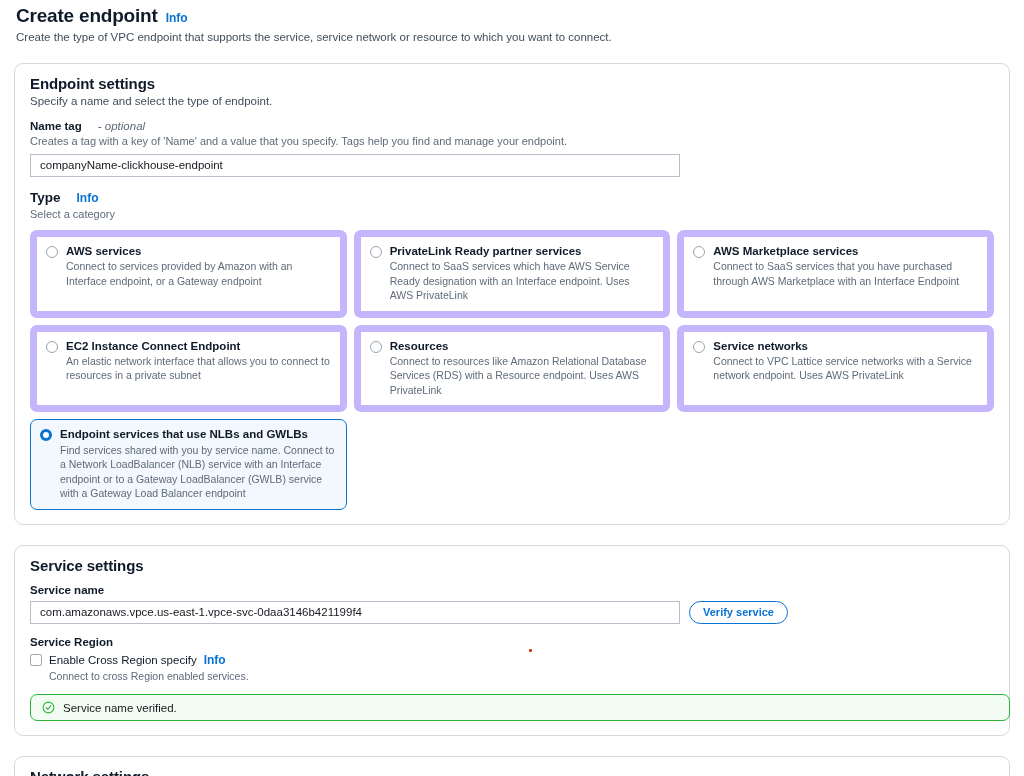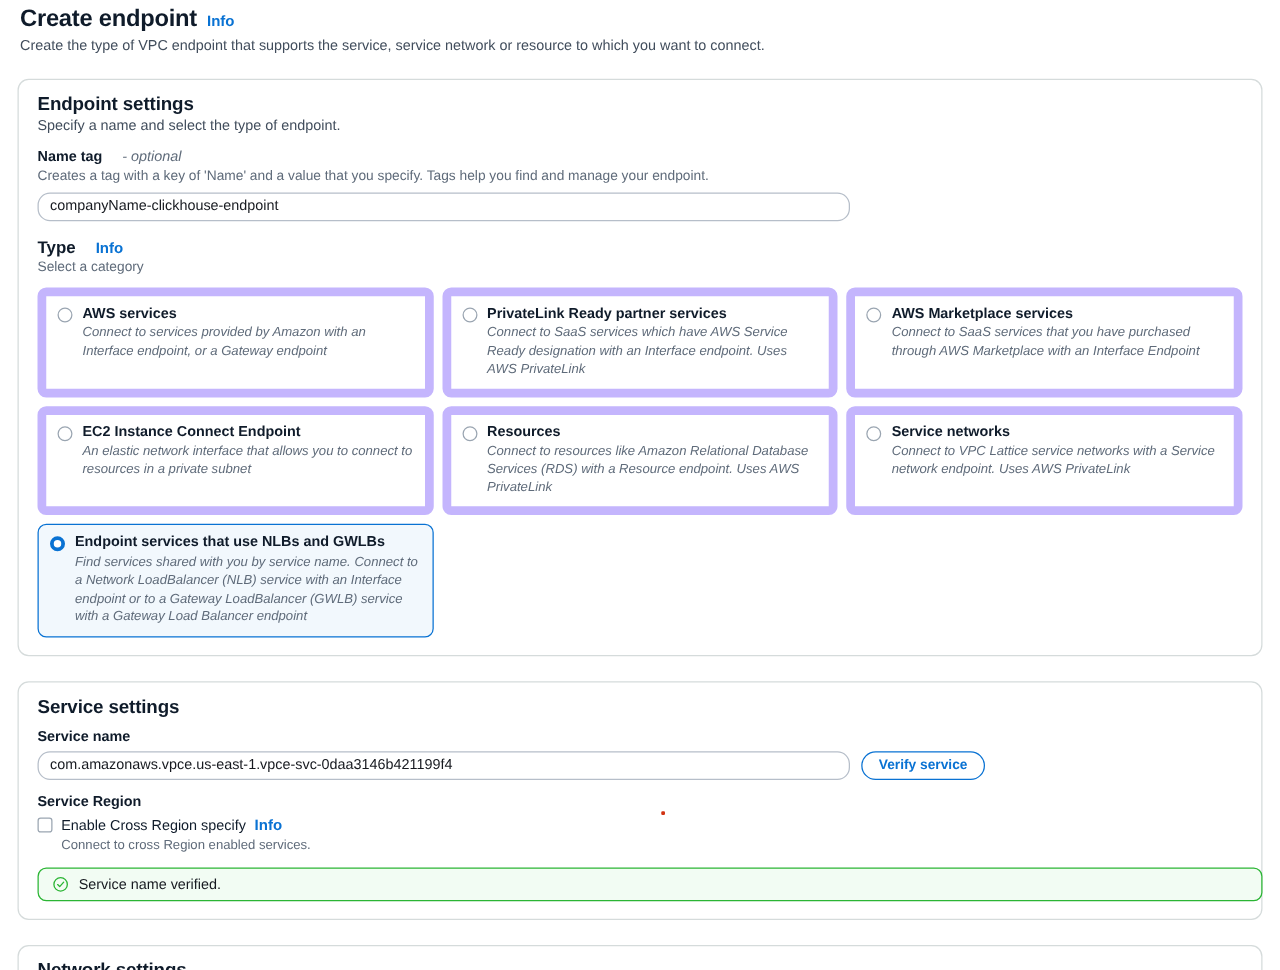--- a/index.html
+++ b/index.html
@@ -34,21 +34,21 @@
   
   .field { margin-top: 13px; }
   .field-label { font-size: 11.5px; font-weight: bold; color: #0f1b2a; display: flex; align-items: baseline; gap: 16px; }
   .field-label .opt { font-weight: normal; font-style: italic; color: #5f6b7a; }
   .field-desc { font-size: 11px; color: #5f6b7a; margin-top: 2px; line-height: 1.35; }
 
   .text-input {
     display: block;
     height: 23px;
     border: 1px solid #b6bec9;
-    border-radius: 10px;
+    border-radius: 0;
     background: #fff;
     font-family: "Liberation Sans", sans-serif;
     font-size: 11.5px;
     color: #16191f;
     padding: 0 9px;
     line-height: 21px;
     margin-top: 5px;
     width: 650px;
     white-space: nowrap;
     overflow: hidden;
@@ -63,21 +63,21 @@
     padding: 7px 9px 8px 9px;
     display: flex;
     gap: 8px;
     align-items: flex-start;
     cursor: pointer;
     min-height: 44px;
   }
   .card.selected { border: 1.5px solid #0972d3; background: #f2f8fd; }
   .card-body { flex: 1; }
   .card-title { font-size: 11.5px; font-weight: bold; color: #0f1b2a; line-height: 1.25; }
-  .card-desc { font-size: 10.5px; color: #5f6b7a; line-height: 1.38; margin-top: 1px; font-style: italic; }
+  .card-desc { font-size: 10.5px; color: #5f6b7a; line-height: 1.38; margin-top: 1px; }
 
   
   .radio {
     width: 12px; height: 12px; min-width: 12px;
     border: 1.4px solid #9aa5b1; border-radius: 50%;
     background: #fff; margin-top: 2px; position: relative;
   }
   .radio.on { border: 3.5px solid #0972d3; background: #fff; }
   .checkbox {
     width: 12px; height: 12px; min-width: 12px;

